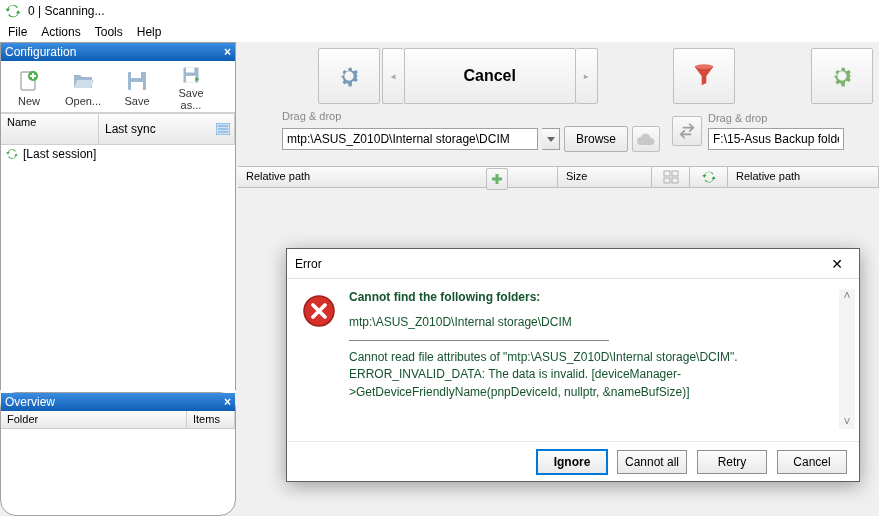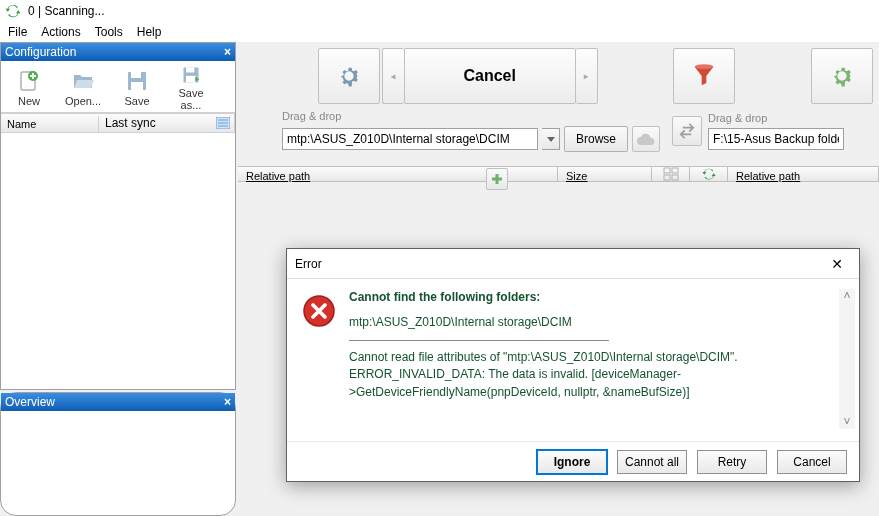--- a/index.html
+++ b/index.html
@@ -10,21 +10,21 @@
 .menubar { height: 20px; background: #fff; display: flex; align-items: center; padding: 0 8px; gap: 14px; }
 .menu-item { background: none; border: none; cursor: default; font-size: 12px; }
 .panel { position: absolute; border: 1px solid #a0a0a0; background: #fff; }
 .panel-header { background: linear-gradient(to bottom,#3a8de0,#0d5db5); color: #fff; padding: 2px 4px; display: flex; justify-content: space-between; align-items: center; height: 18px; }
 .panel-header .close { color:#fff; cursor:pointer; font-weight:bold; }
 .config-panel { left: 0; top: 42px; width: 236px; height: 348px; }
 .config-toolbar { height: 52px; display: flex; align-items: flex-start; padding: 4px; gap: 6px; border-bottom: 1px solid #d0d0d0; }
 .tb-btn { display:flex; flex-direction:column; align-items:center; justify-content:center; width:48px;height:46px; border:none;background:none;cursor:pointer;gap:2px;}
 .tb-btn span{font-size:11px;color:#333;}
 .ic24{width:24px;height:24px;}
-.cfg-cols{height:20px;display:flex;background:linear-gradient(to bottom,#fcfcfc,#e8e8e8);border-top:1px solid #d0d0d0;border-bottom:1px solid #d0d0d0;align-items:flex-end;}
+.cfg-cols{height:32px;display:flex;background:linear-gradient(to bottom,#fcfcfc,#e8e8e8);border-top:1px solid #d0d0d0;border-bottom:1px solid #d0d0d0;}
 .cfg-cols .col{padding:2px 6px;font-size:11px;border-right:1px solid #d0d0d0;}
 .cfg-cols .col.name{width:98px;}
 .cfg-cols .col.sync{flex:1;display:flex;justify-content:space-between;align-items:center;padding-right:4px;}
 .cfg-list{height:252px;overflow:auto;background:#fff;}
 .cfg-row{display:flex;align-items:center;gap:4px;padding:2px 4px;height:17px;}
 .cfg-row.sel{background:#1a7fd6;color:#fff;}
 .overview-panel{left:0;top:392px;width:236px;height:124px;border-radius:16px;}
 .ov-cols{height:18px;display:flex;background:linear-gradient(to bottom,#fcfcfc,#e8e8e8);border-bottom:1px solid #d0d0d0;}
 .ov-cols .col{padding:2px 6px;font-size:11px;border-right:1px solid #d0d0d0;}
 .ov-cols .col.folder{flex:1;}
@@ -44,21 +44,21 @@
 .path-group{display:flex;flex-direction:column;gap:4px;}
 .path-label{font-size:11px;color:#888;}
 .path-input-row{display:flex;align-items:center;gap:4px;}
 .plus-btn{width:22px;height:22px;border:1px solid #c0c0c0;border-radius:2px;background:linear-gradient(#fafafa,#e8e8e8);position:absolute;left:248px;top:126px;display:flex;align-items:center;justify-content:center;}
 .path-input{width:256px;height:22px;border:1px solid #a0a0a0;padding:0 4px;font-size:12px;background:#fff;}
 .dd{width:18px;height:22px;border:1px solid #a0a0a0;border-left:none;background:linear-gradient(#fafafa,#e8e8e8);display:flex;align-items:center;justify-content:center;}
 .browse-btn{height:26px;width:64px;border:1px solid #b0b0b0;border-radius:2px;background:linear-gradient(#fafafa,#e8e8e8);cursor:pointer;}
 .cloud{width:28px;height:26px;border:1px solid #c0c0c0;border-radius:2px;background:linear-gradient(#fafafa,#e8e8e8);display:flex;align-items:center;justify-content:center;}
 .swap{width:30px;height:30px;border:1px solid #c0c0c0;border-radius:2px;background:linear-gradient(#fafafa,#e8e8e8);display:flex;align-items:center;justify-content:center;margin-left:6px;}
 .path-input2{width:136px;height:22px;border:1px solid #a0a0a0;padding:0 4px;font-size:12px;background:#fff;}
-.grid-header{height:16px;display:flex;margin-top:14px;background:linear-gradient(#fcfcfc,#e8e8e8);border-top:1px solid #c0c0c0;border-bottom:1px solid #c0c0c0;text-decoration:underline;}
+.grid-header{height:22px;display:flex;margin-top:14px;background:linear-gradient(#fcfcfc,#e8e8e8);border-top:1px solid #c0c0c0;border-bottom:1px solid #c0c0c0;}
 .gh{padding:3px 8px;border-right:1px solid #c0c0c0;font-size:11px;}
 .gh.rel{width:320px;}
 .gh.size{width:94px;}
 .gh.mid{width:38px;display:flex;align-items:center;justify-content:center;}
 .gh.rel2{flex:1;}
 .modal{position:absolute;left:286px;top:248px;width:574px;height:234px;background:#fff;border:1px solid #606060;box-shadow:0 4px 18px rgba(0,0,0,.35);}
 .modal-title{height:30px;display:flex;justify-content:space-between;align-items:center;padding:0 8px;border-bottom:1px solid #e0e0e0;}
 .modal-body{padding:10px 14px 8px 14px;display:flex;gap:12px;height:162px;position:relative;}
 .err-ic{width:36px;height:36px;flex:none;margin-top:4px;}
 .msg{flex:1;font-size:12px;line-height:1.45;color:#14532d; padding-right:18px;}
@@ -132,27 +132,37 @@
     <div class="col name">Name</div>
     <div class="col sync">
       <span>Last sync</span>
       <svg class="list-ico" viewBox="0 0 14 12">
           <rect x="0" y="0" width="14" height="12" fill="#cfe3f5" stroke="#6aa0d8"></rect>
           <path d="M2 3h10M2 6h10M2 9h10" stroke="#6aa0d8"></path>
         </svg>
     </div>
   </div>
   <div class="cfg-list">
+    <div class="cfg-row">
+      <svg width="14" height="14" viewBox="0 0 24 24">
+          <path fill="#2e9e3a" d="M12 4a8 8 0 0 0-7.4 5H2l3 4 3-4H5.8A6 6 0 0 1 17 8l1.5-1.3A8 8 0 0 0 12 4zm7 7-3 4h2.2A6 6 0 0 1 7 16l-1.5 1.3A8 8 0 0 0 19.4 15H22z"></path>
+        </svg>
+      <span>[Last session]</span>
+    </div>
   </div>
 </div>
 
 <div class="panel overview-panel">
   <div class="panel-header">
     <span>Overview</span>
     <span class="close">×</span>
+  </div>
+  <div class="ov-cols">
+    <div class="col folder">Folder</div>
+    <div class="col items">Items</div>
   </div>
 </div>
 
 <div class="right">
   <div class="big-toolbar">
     <div class="gap"></div>
     <div class="big-btn gear">
       <svg class="gear-ico" viewBox="0 0 24 24">
           <path fill="#7a99b6" d="M12 8a4 4 0 1 0 0 8 4 4 0 0 0 0-8zm9 4-2 .3a7 7 0 0 1-.6 1.5l1.2 1.6-1.8 1.8-1.6-1.2a7 7 0 0 1-1.5.6L14.3 21h-2.6l-.4-2.4a7 7 0 0 1-1.5-.6l-1.6 1.2-1.8-1.8 1.2-1.6a7 7 0 0 1-.6-1.5L5 12l2-.3a7 7 0 0 1 .6-1.5L6.4 8.6l1.8-1.8 1.6 1.2a7 7 0 0 1 1.5-.6L11.7 5h2.6l.4 2.4a7 7 0 0 1 1.5.6l1.6-1.2 1.8 1.8-1.2 1.6a7 7 0 0 1 .6 1.5z"></path>
         </svg>

